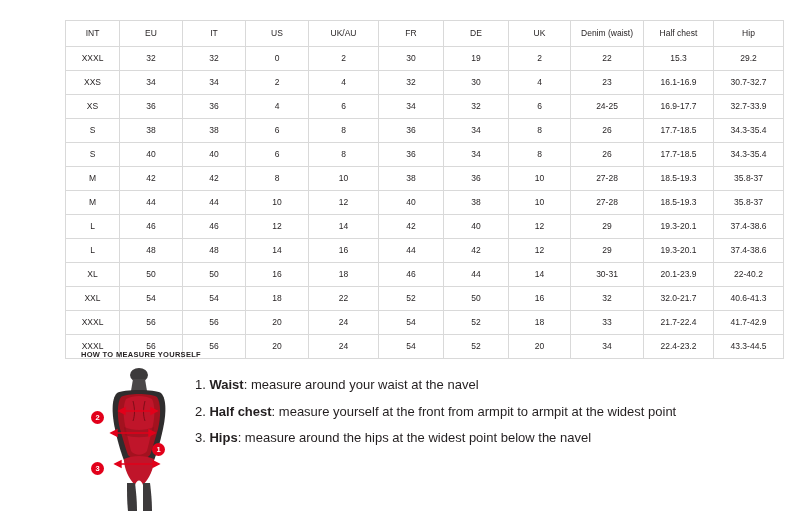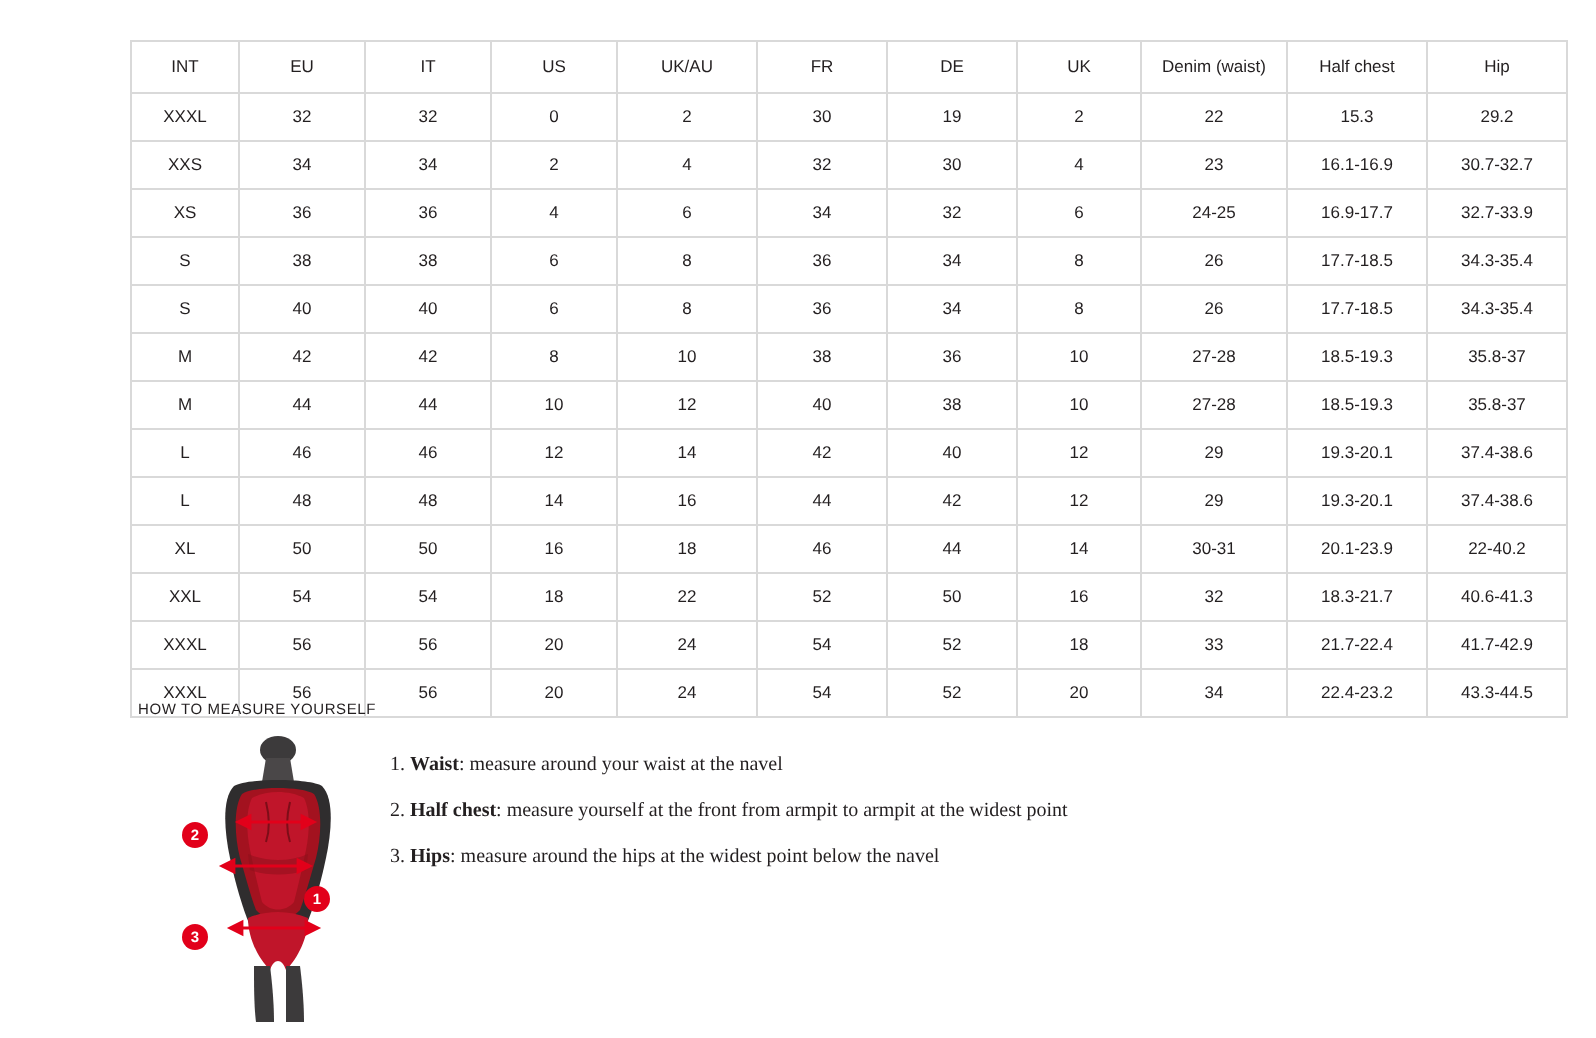--- a/index.html
+++ b/index.html
@@ -64,45 +64,44 @@
 
   
   .measure-section {
     position: absolute;
     left: 65px;
     top: 350px;
     width: 670px;
   }
   .measure-title {
     font-size: 7.5px;
-    font-weight: normal;
+    font-weight: bold;
     letter-spacing: 0.3px;
     color: #231f20;
-    margin: 0 0 6px 4px;
+    margin: 0 0 6px 16px;
   }
   .measure-body {
     position: relative;
     display: flex;
     align-items: flex-start;
   }
   .figure-col {
     width: 120px;
     position: relative;
     height: 150px;
   }
   .notes-col {
     padding-top: 12px;
     padding-left: 10px;
   }
   .note {
-    font-size: 10px;
+    font-size: 13px;
     color: #231f20;
     margin-bottom: 11px;
     line-height: 1.2;
-    font-family: Liberation Serif, serif;
   }
   .note b { font-weight: bold; }
 
   
   .marker {
     position: absolute;
     width: 13px;
     height: 13px;
     border-radius: 50%;
     background: #e2001a;
@@ -291,21 +290,21 @@
         <tr>
           <td>XXL</td>
           <td>54</td>
           <td>54</td>
           <td>18</td>
           <td>22</td>
           <td>52</td>
           <td>50</td>
           <td>16</td>
           <td>32</td>
-          <td>18.3-21.7</td>
+          <td>32.0-21.7</td>
           <td>40.6-41.3</td>
         </tr>
         <tr>
           <td>XXXL</td>
           <td>56</td>
           <td>56</td>
           <td>20</td>
           <td>24</td>
           <td>54</td>
           <td>52</td>

